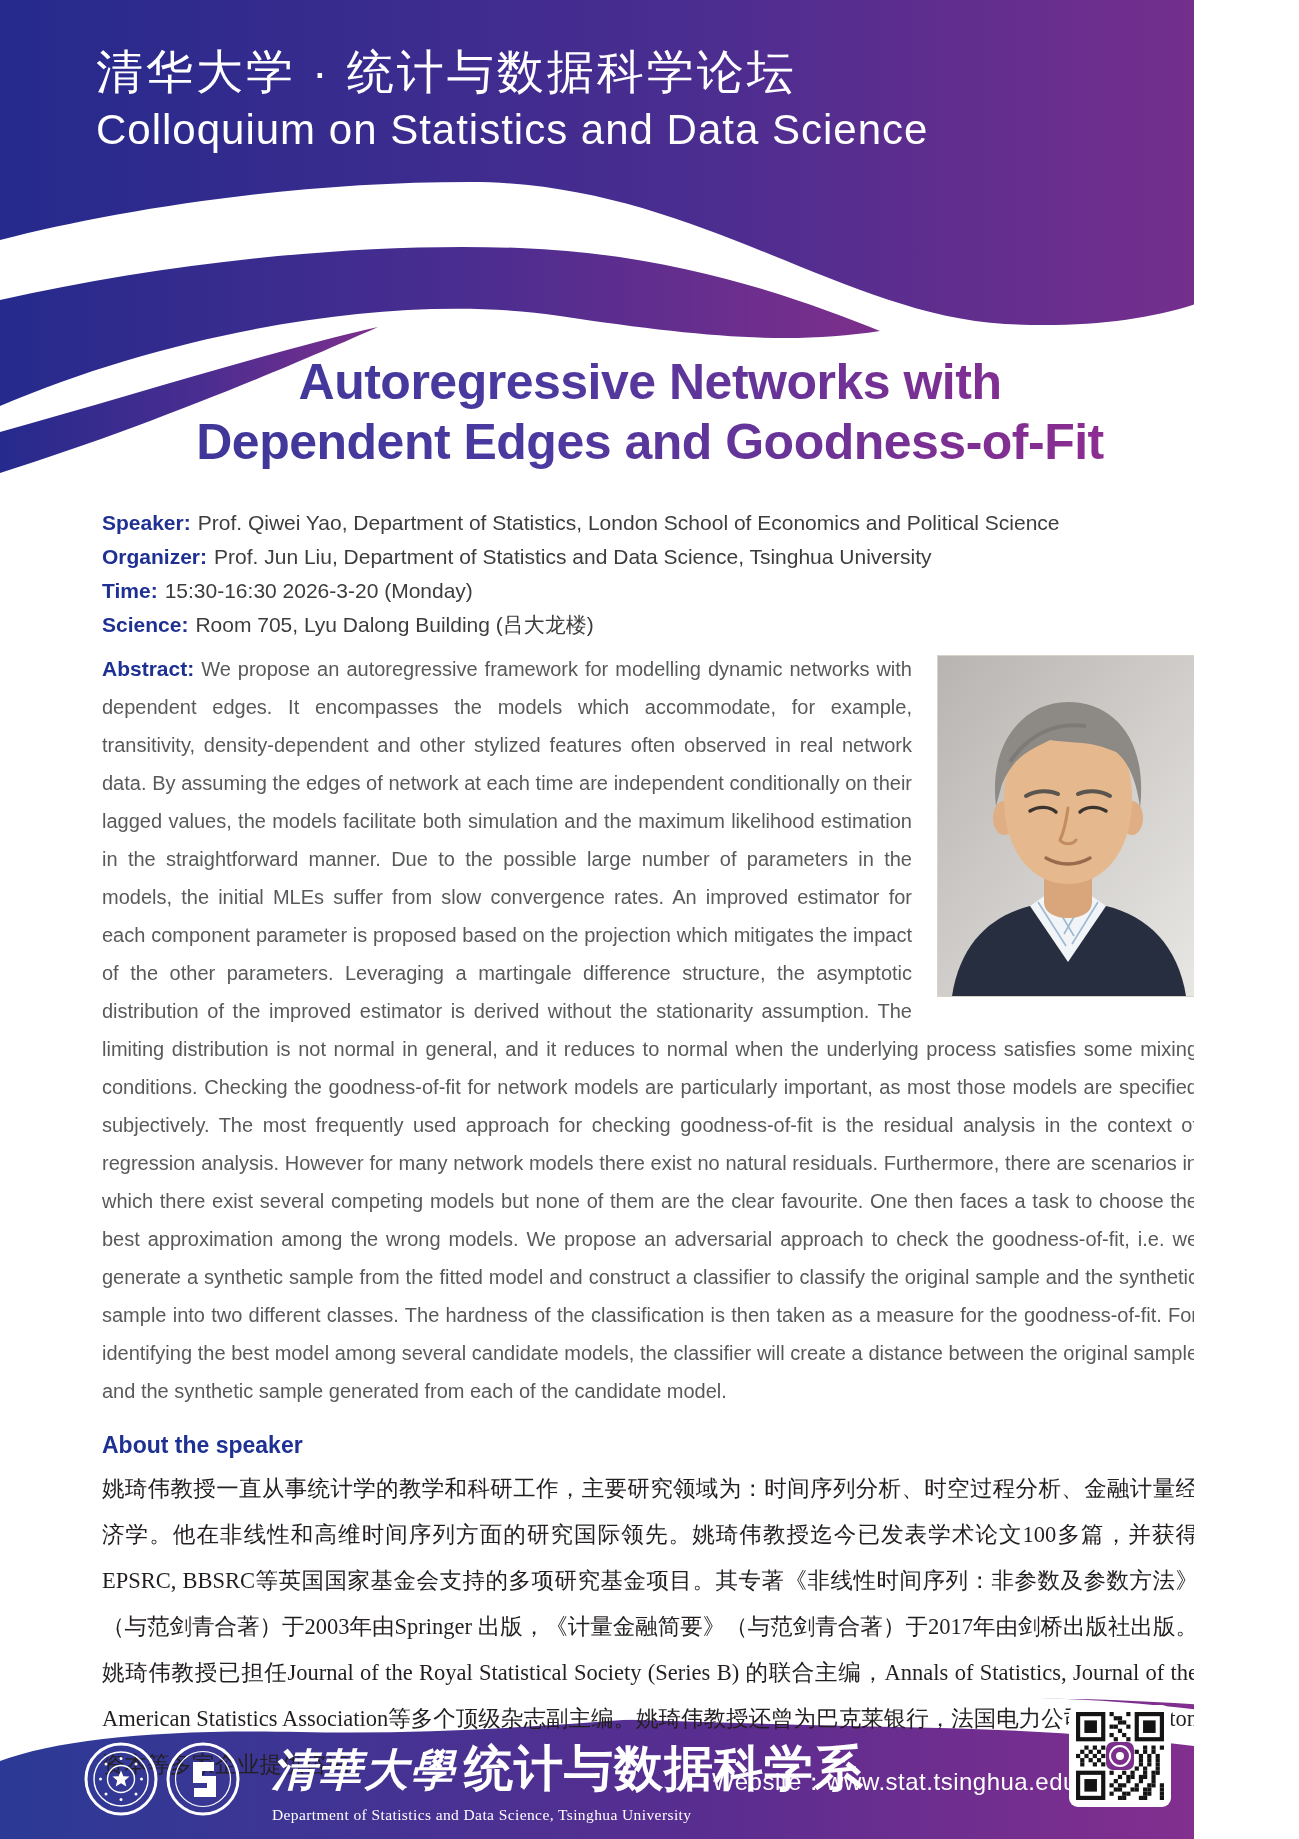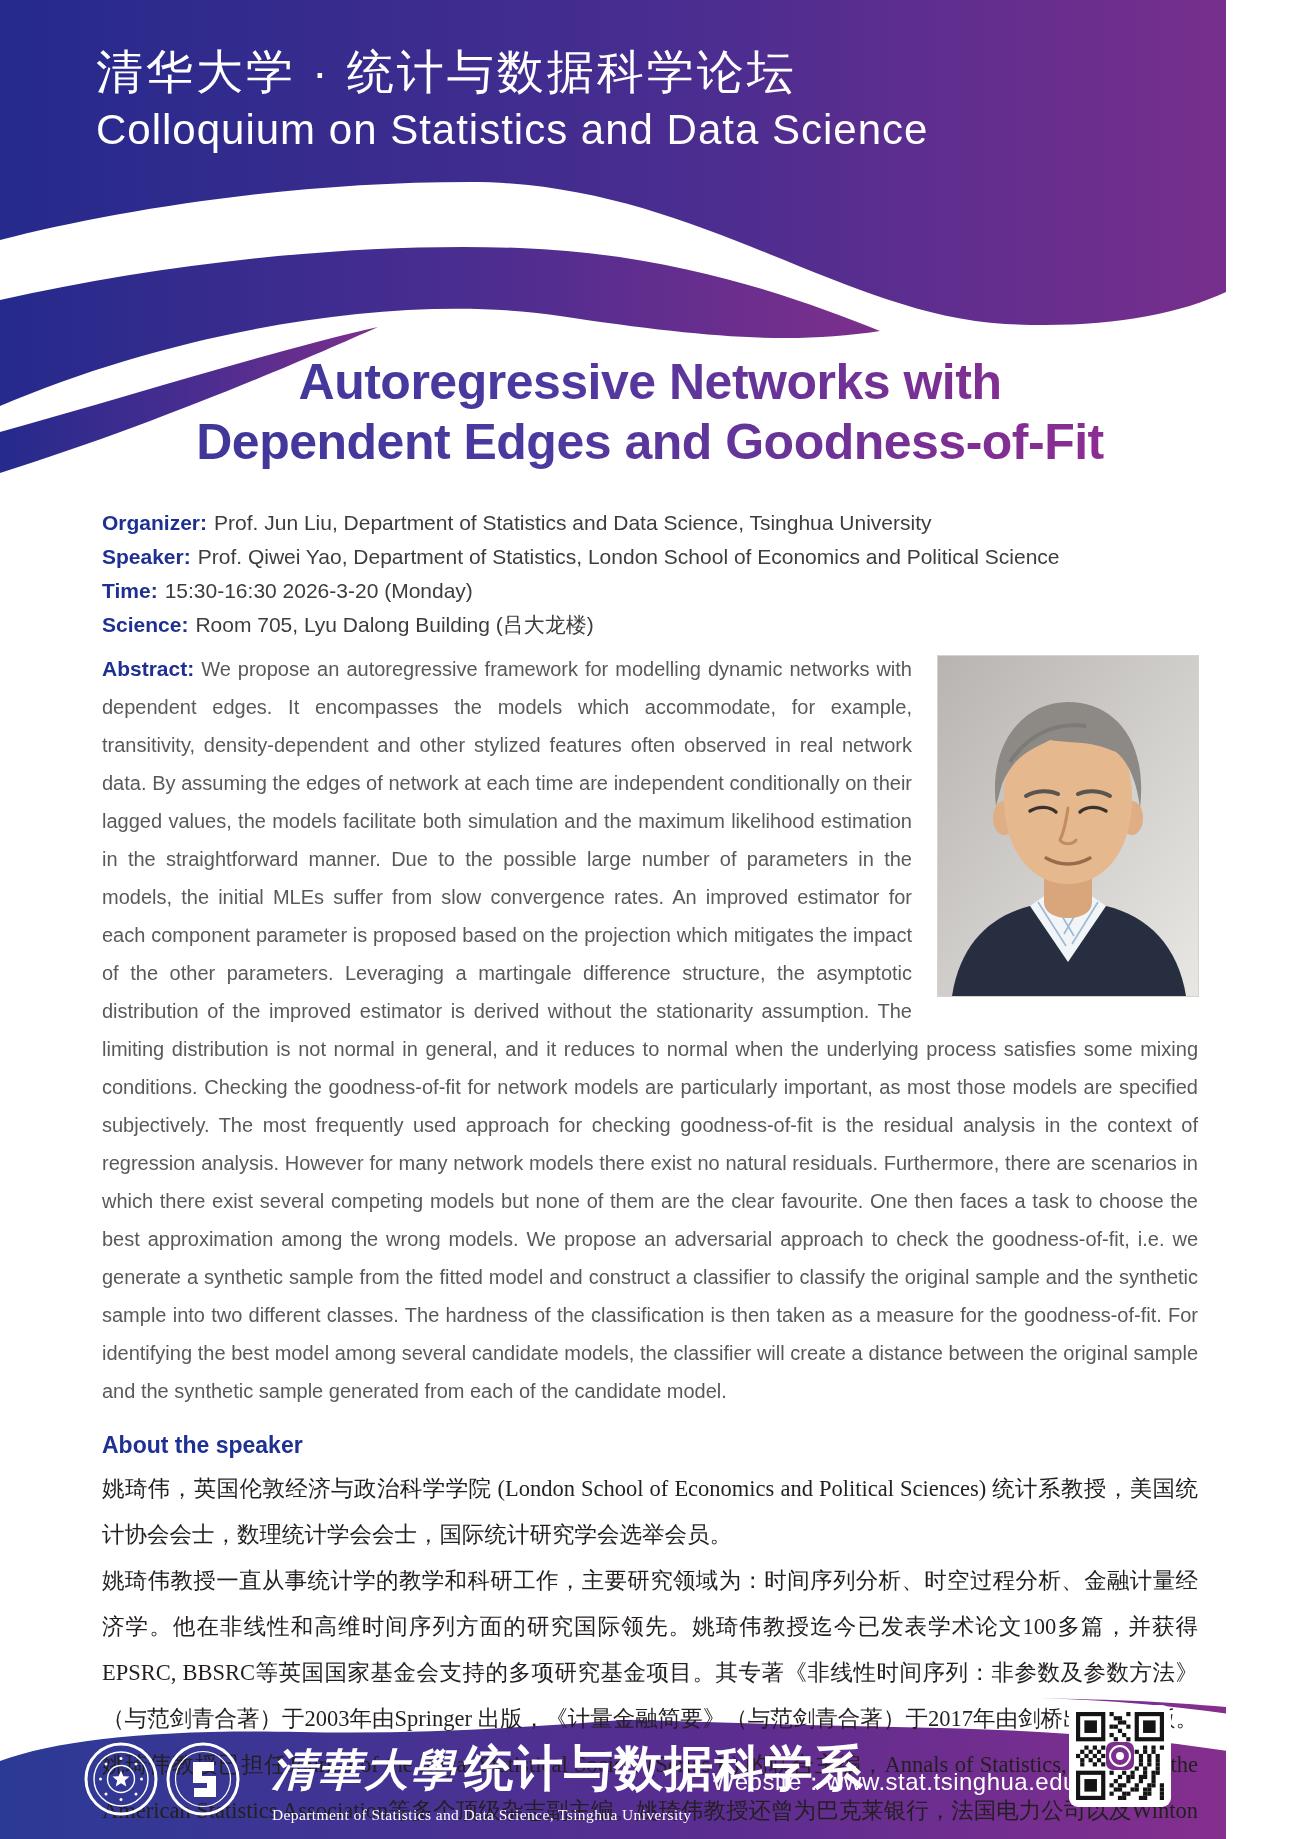--- a/index.html
+++ b/index.html
@@ -2,21 +2,20 @@
 <html><head>
 <meta charset="utf-8">
 <style>
   html,body{margin:0;padding:0;background:#ffffff;}
   .poster{
     position:relative;
     width:1194px;height:1839px;
     background:#ffffff;
     overflow:hidden;
     font-family:"Liberation Sans", sans-serif;
-    padding-left:32px;
   }
   svg.decor{position:absolute;left:0;pointer-events:none;display:block;}
   
   .header-text{
     position:absolute;left:96px;top:42px;color:#ffffff;z-index:3;
   }
   .header-text .zh{
     font-size:47px;font-weight:400;letter-spacing:3px;line-height:60px;margin:0;
   }
   .header-text .en{
@@ -114,24 +113,24 @@
     <h1 class="zh">清华大学 · 统计与数据科学论坛</h1>
     <h2 class="en">Colloquium on Statistics and Data Science</h2>
   </div>
 
   <div class="content">
 
     <h2 class="talk-title"><span>Autoregressive Networks with</span><br><span>Dependent Edges and Goodness-of-Fit</span></h2>
 
     <div class="details">
       <div class="detail-row">
+        <span class="lbl">Speaker:</span><span class="val">Prof. Qiwei Yao, Department of Statistics, London School of Economics and Political Science</span>
+      </div>
+      <div class="detail-row">
         <span class="lbl">Organizer:</span><span class="val">Prof. Jun Liu, Department of Statistics and Data Science, Tsinghua University</span>
-      </div>
-      <div class="detail-row">
-        <span class="lbl">Speaker:</span><span class="val">Prof. Qiwei Yao, Department of Statistics, London School of Economics and Political Science</span>
       </div>
       <div class="detail-row">
         <span class="lbl">Time:</span><span class="val">15:30-16:30 2026-3-20 (Monday)</span>
       </div>
       <div class="detail-row">
         <span class="lbl">Science:</span><span class="val">Room 705, Lyu Dalong Building (吕大龙楼)</span>
       </div>
     </div>
 
     <p class="abstract">
@@ -158,21 +157,20 @@
           <path d="M92 155 C100 150 112 150 118 156" stroke="#3a332e" stroke-width="3.4" fill="none" stroke-linecap="round"></path>
           <path d="M142 156 C148 150 160 150 168 155" stroke="#3a332e" stroke-width="3.4" fill="none" stroke-linecap="round"></path>
           <path d="M130 152 C128 166 126 176 122 184 C126 189 134 189 138 184" stroke="#c08c60" stroke-width="3" fill="none" stroke-linecap="round"></path>
           <path d="M108 202 C122 210 138 210 152 202" stroke="#9a6a4d" stroke-width="3.4" fill="none" stroke-linecap="round"></path>
         </svg>
       </span><span class="lbl">Abstract:</span><span>We propose an autoregressive framework for modelling dynamic networks with dependent edges. It encompasses the models which accommodate, for example, transitivity, density-dependent and other stylized features often observed in real network data. By assuming the edges of network at each time are independent conditionally on their lagged values, the models facilitate both simulation and the maximum likelihood estimation in the straightforward manner. Due to the possible large number of parameters in the models, the initial MLEs suffer from slow convergence rates. An improved estimator for each component parameter is proposed based on the projection which mitigates the impact of the other parameters.  Leveraging a martingale difference structure, the asymptotic distribution of the improved estimator is derived without the stationarity assumption. The limiting distribution is not normal in general, and it reduces to normal when the underlying process satisfies some mixing conditions. Checking the goodness-of-fit for network models are particularly important, as most those models are specified subjectively. The most frequently used approach for checking goodness-of-fit is the residual analysis in the context of regression analysis. However for many network models there exist no natural residuals. Furthermore, there are scenarios in which there exist several competing models but none of them are the clear favourite. One then faces a task to choose the best approximation among the wrong models. We propose an adversarial approach to check the goodness-of-fit, i.e. we generate a synthetic sample from the fitted model and construct a classifier to classify the original sample and the synthetic sample into two different classes. The hardness of the classification is then taken as a measure for the goodness-of-fit. For identifying the best model among several candidate models, the classifier will create a distance between the original sample and the synthetic sample generated from each of the candidate model.</span>
     </p>
 
     <h3 class="about-heading">About the speaker</h3>
     <div class="bio">
-      <p>姚琦伟，英国伦敦经济与政治科学学院 (London School of Economics and Political Sciences) 统计系教授，美国统计协会会士，数理统计学会会士，国际统计研究学会选举会员。</p>
       <p>姚琦伟教授一直从事统计学的教学和科研工作，主要研究领域为：时间序列分析、时空过程分析、金融计量经济学。他在非线性和高维时间序列方面的研究国际领先。姚琦伟教授迄今已发表学术论文100多篇，并获得EPSRC, BBSRC等英国国家基金会支持的多项研究基金项目。其专著《非线性时间序列：非参数及参数方法》（与范剑青合著）于2003年由Springer 出版，《计量金融简要》（与范剑青合著）于2017年由剑桥出版社出版。姚琦伟教授已担任Journal of the Royal Statistical Society (Series B) 的联合主编，Annals of Statistics, Journal of the American Statistics Association等多个顶级杂志副主编。姚琦伟教授还曾为巴克莱银行，法国电力公司以及Winton资本等多家企业提供咨询。</p>
     </div>
   </div>
 
   <svg class="decor" style="top:1689px;" width="1299" height="150" viewBox="0 0 1299 150">
     <defs>
       <linearGradient id="gradBot" x1="0" y1="0" x2="1" y2="0">
         <stop offset="0" stop-color="#2b3a96"></stop>
         <stop offset="0.55" stop-color="#5a2d90"></stop>
         <stop offset="1" stop-color="#8b2f8e"></stop>

